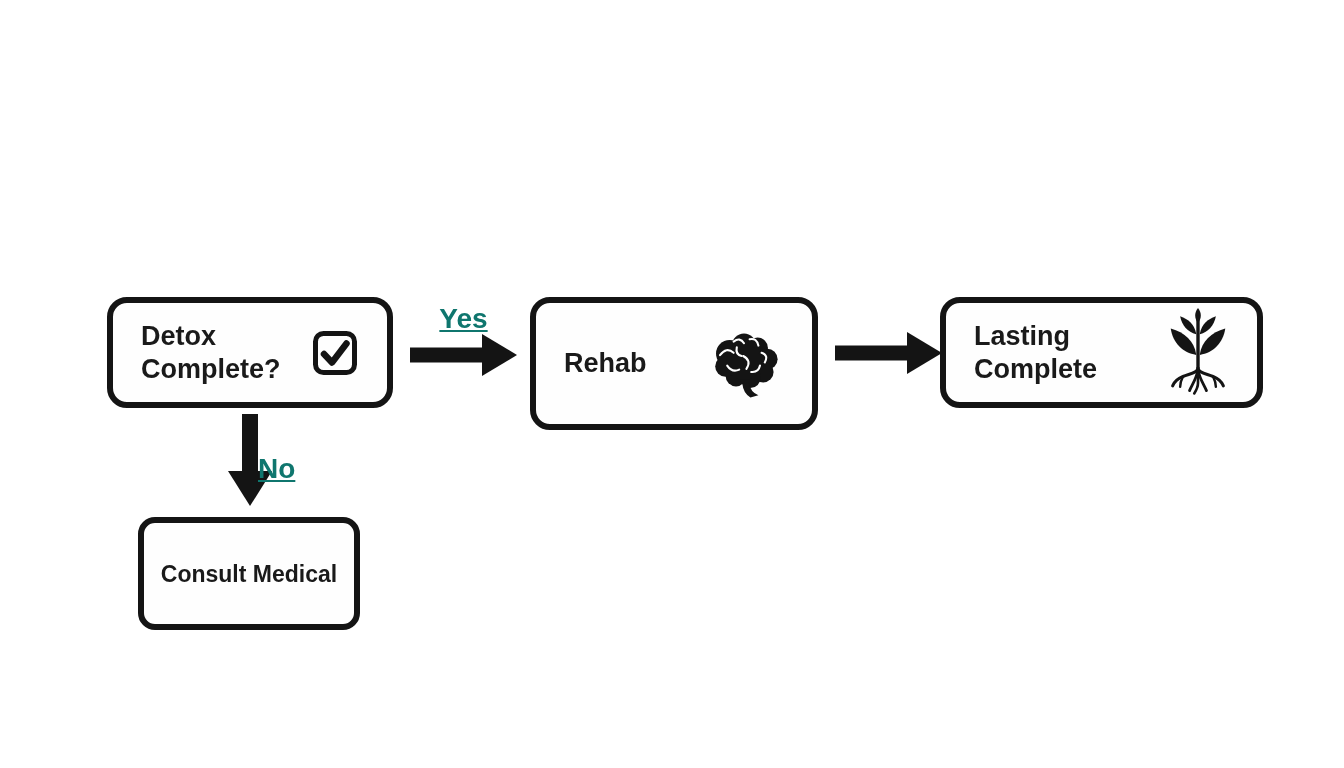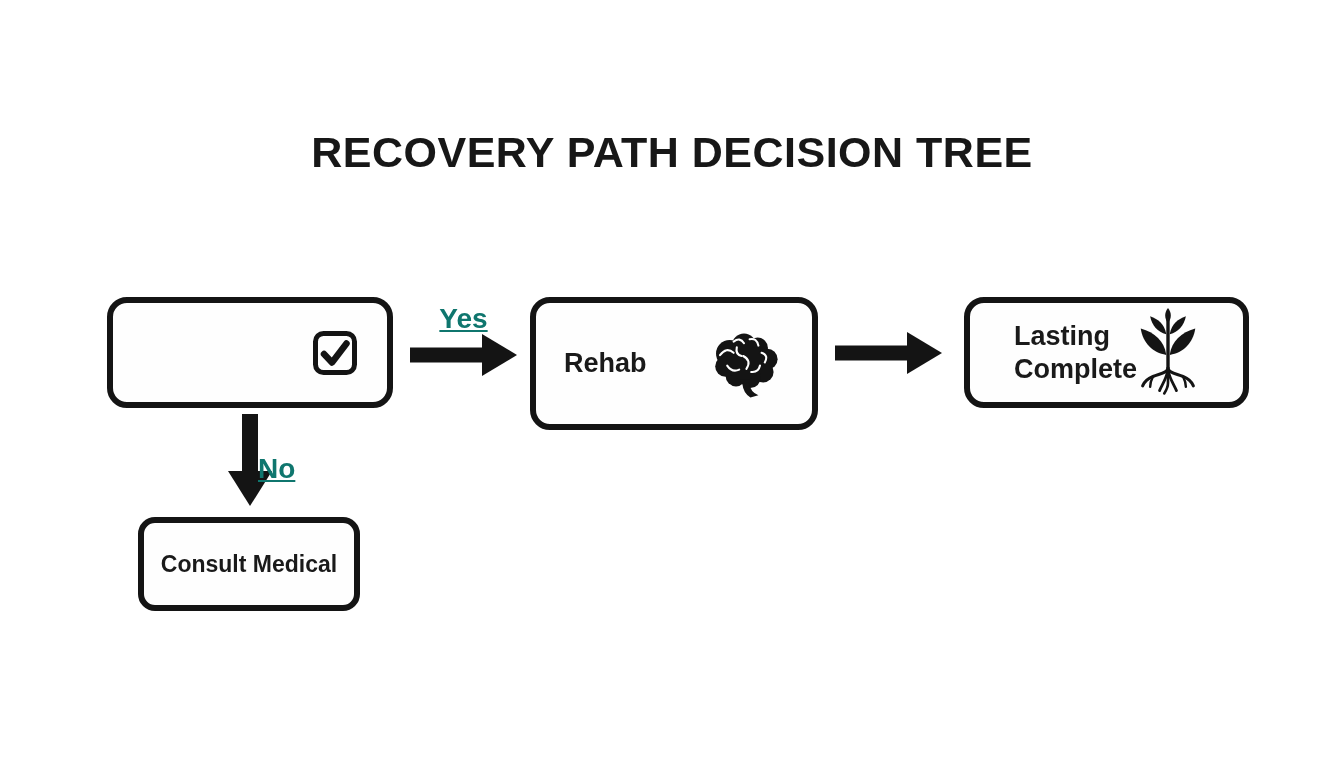--- a/index.html
+++ b/index.html
@@ -40,23 +40,23 @@
     padding: 0 28px;
   }
   .node .label {
     font-weight: bold;
     font-size: 27px;
     line-height: 33px;
     color: #1a1a1a;
   }
   .node-detox   { left: 107px; top: 297px; width: 286px; height: 111px; }
   .node-rehab   { left: 530px; top: 297px; width: 288px; height: 133px; }
-  .node-outcome { left: 964px; top: 297px; width: 285px; height: 111px; justify-content: center; }
+  .node-outcome { left: 940px; top: 297px; width: 323px; height: 111px; }
   .node-consult {
-    left: 138px; top: 517px; width: 222px; height: 94px;
+    left: 138px; top: 517px; width: 222px; height: 113px;
     border-radius: 17px; border-width: 6px;
     justify-content: center; padding: 0 8px;
   }
   .node-consult .label {
     font-size: 23px;
     line-height: 28px;
     text-align: center;
   }
   .edge-label {
     position: absolute;
@@ -71,24 +71,25 @@
   .arrow-yes  { left: 410px; top: 333px; }
   .arrow-next { left: 835px; top: 331px; }
   .arrow-no   { left: 227px; top: 414px; }
   svg { display: block; }
 </style>
 </head>
 <body>
 
 <div class="canvas">
 
-  <div class="title">RECOVERY PATH DECISION TREE</div>
 
   <div class="node node-detox">
     <div class="label">
+      <div>Detox</div>
+      <div>Complete?</div>
     </div>
     <span>
       <svg width="48" height="48" viewBox="0 0 48 48">
         <rect x="4.5" y="4.5" width="39" height="39" rx="8" fill="none" stroke="#141414" stroke-width="5"></rect>
         <path d="M13 25 L21 33.5 L35.5 14.5" fill="none" stroke="#141414" stroke-width="6.5" stroke-linecap="round" stroke-linejoin="round"></path>
       </svg>
     </span>
   </div>
 
   <div class="edge-label yes-label">Yes</div>

